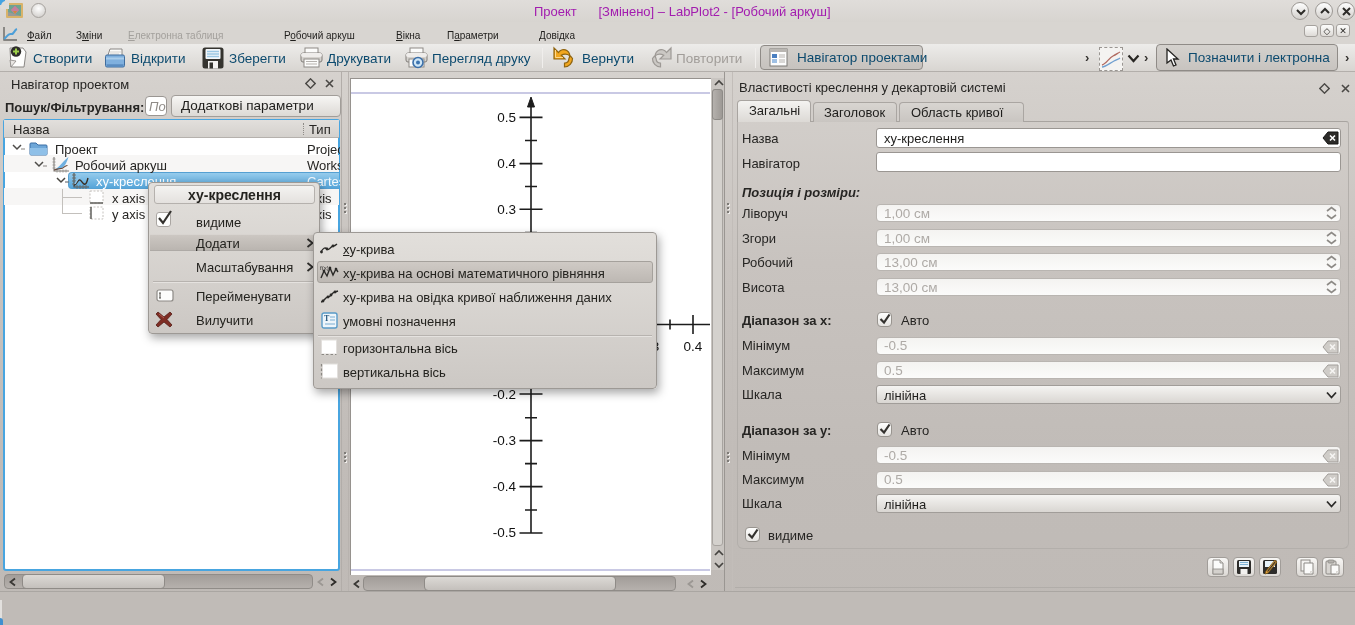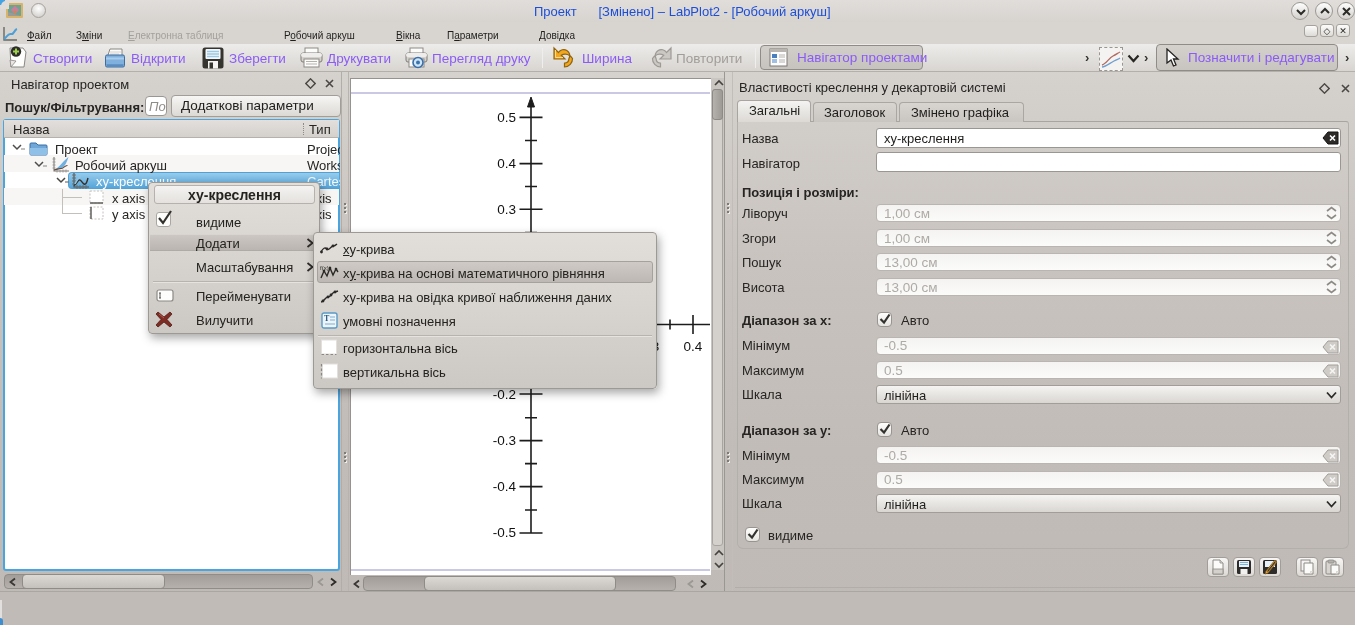--- a/index.html
+++ b/index.html
@@ -5,21 +5,21 @@
 html,body{width:1355px;height:625px;overflow:hidden;}
 body{font-family:"Liberation Sans",sans-serif;font-size:13px;color:#1f1e1c;background:linear-gradient(#dcd9d5 0%,#d4d0cc 14%,#c8c3bf 42%,#c1bcb8 72%,#bfbab6 100%);position:relative;}
 .abs{position:absolute;}
 
 #titlebar{left:0;top:0;width:1355px;height:22px;background:linear-gradient(#e0ddda,#d7d4d0);}
 #menubar{left:0;top:22px;width:1355px;height:22px;background:#d8d5d1;}
 #toolbar{left:0;top:44px;width:1355px;height:28px;background:linear-gradient(#edecea,#d8d5d1);border-bottom:1px solid #b3afab;}
 #statusbar{left:0;top:591px;width:1355px;height:34px;background:#c0bbb7;border-top:1px solid #aaa6a2;}
 .mi{position:absolute;top:3px;height:17px;line-height:17px;font-size:10px;}
 .circbtn{position:absolute;top:2px;width:18px;height:18px;border-radius:50%;background:linear-gradient(#fefefe,#d3d0cc);border:1px solid #9b9793;color:#3a3835;text-align:center;line-height:16px;font-size:11px;font-weight:bold;}
-.tbtxt{position:absolute;top:51px;font-size:13.5px;color:#8b5cf6;}
+.tbtxt{position:absolute;top:51px;font-size:13.5px;color:#0c4a6e;}
 .tsep{position:absolute;top:48px;height:20px;width:1px;background:#b7b3af;border-right:1px solid #f0eeec;}
 
 .btn{background:linear-gradient(#f7f6f4,#dcd9d5);border:1px solid #a19d99;border-radius:4px;}
 .input{background:#fff;border:1px solid #9a9692;border-radius:3px;}
 .dinput{background:linear-gradient(#f4f3f1,#fbfbfa);border:1px solid #b9b5b1;border-radius:4px;}
 .combo{background:linear-gradient(#f5f4f2,#d9d6d2);border:1px solid #a19d99;border-radius:3px;}
 .chk{position:absolute;width:15px;height:15px;background:linear-gradient(#fefefd,#e6e4e1);border:1px solid #98948f;border-radius:4px;}
 .lbl{position:absolute;font-size:13px;color:#262523;}
 .blbl{position:absolute;font-size:13px;font-weight:bold;color:#262523;}
 
@@ -27,21 +27,21 @@
 .mitem{position:absolute;font-size:13px;color:#24231f;}
 u{text-decoration:underline;}
 </style></head>
 <body>
 
 <div class="abs" id="titlebar"></div>
 <div class="abs" id="menubar"></div>
 <div class="abs" id="toolbar"></div>
 <div class="abs" id="statusbar"></div>
 
-<div class="abs" style="left:534px;top:4px;width:300px;font-size:13px;color:#1d4ed8;">Проект&nbsp;&nbsp;&nbsp;&nbsp;&nbsp;&nbsp;[Змінено] – LabPlot2 - [Робочий аркуш]</div>
+<div class="abs" style="left:534px;top:4px;width:300px;font-size:13px;color:#a21caf;">Проект&nbsp;&nbsp;&nbsp;&nbsp;&nbsp;&nbsp;[Змінено] – LabPlot2 - [Робочий аркуш]</div>
 <svg class="abs" style="left:6px;top:3px;" width="17" height="16" viewBox="0 0 17 16">
     <rect x="0" y="0" width="17" height="15" rx="1" fill="#d8b36a"></rect>
     <rect x="2" y="2" width="13" height="11" fill="#6fa391"></rect>
     <path d="M2 9 L15 13 L2 13 Z" fill="#9a9a98"></path>
     <rect x="6" y="4" width="6" height="6" transform="rotate(45 9 7)" fill="#c77f9d"></rect>
     <path d="M7 8 L11 8 L9 11 Z" fill="#d08a3c"></path>
   </svg>
 <div class="abs" style="left:31px;top:3px;width:15px;height:15px;border-radius:50%;background:radial-gradient(circle at 50% 35%,#ffffff,#c9c6c2);border:1px solid #a5a19d;"></div>
 <div class="circbtn" style="left:1291px;"></div>
 <div class="circbtn" style="left:1315px;"></div>
@@ -118,21 +118,21 @@
     <circle cx="14" cy="16.5" r="5" fill="#cfe6f6" stroke="#3a6ea8" stroke-width="1.6"></circle>
     <circle cx="14" cy="16.5" r="2" fill="#3c74b0"></circle>
   </svg>
 <div class="tbtxt" style="left:432px;">Перегляд друку</div>
 <div class="tsep" style="left:542px;"></div>
 
 <svg class="abs" style="left:551px;top:45px;" width="26" height="25" viewBox="0 0 26 25">
     <path d="M3 3 L3 14 L14 14 L10.2 10.2 A8.2 8.2 0 0 1 21.5 13.5 A8.2 8.2 0 0 1 13.5 22 L13.5 18.2 A4.6 4.6 0 0 0 17.9 13.8 A4.6 4.6 0 0 0 7.5 7.5 Z" fill="#f2a71f" stroke="#8f6410" stroke-width="1.2"></path>
     <path d="M4.5 5 L4.5 12.5 L12 12.5" fill="none" stroke="#ffd98c" stroke-width="1"></path>
   </svg>
-<div class="tbtxt" style="left:582px;">Ширина</div>
+<div class="tbtxt" style="left:582px;">Вернути</div>
 
 <svg class="abs" style="left:648px;top:45px;" width="26" height="25" viewBox="0 0 26 25">
     <g transform="scale(-1,1) translate(-26,0)">
       <path d="M3 3 L3 14 L14 14 L10.2 10.2 A8.2 8.2 0 0 1 21.5 13.5 A8.2 8.2 0 0 1 13.5 22 L13.5 18.2 A4.6 4.6 0 0 0 17.9 13.8 A4.6 4.6 0 0 0 7.5 7.5 Z" fill="#cbc8c4" stroke="#9d9995" stroke-width="1.2"></path>
     </g>
   </svg>
 <div class="tbtxt" style="left:676px;color:#a19d99;">Повторити</div>
 <div class="tsep" style="left:755px;"></div>
 
 <div class="abs" style="left:760px;top:45px;width:163px;height:25px;border:1px solid #8f8b87;border-radius:4px;background:linear-gradient(#d2cfcb,#c6c2be);"></div>
@@ -152,21 +152,21 @@
     <path d="M1 18 C5 17.5 9 14 13 12 C16 10.5 18 10 19 9" stroke="#6f9fd0" stroke-width="1.3" fill="none"></path>
   </svg>
 <svg class="abs" style="left:1127px;top:54px;" width="13" height="9" viewBox="0 0 13 9">
     <path d="M1.5 1.5 L6.5 7 L11.5 1.5" stroke="#282623" stroke-width="2.2" fill="none"></path>
   </svg>
 <div class="abs" style="left:1144px;top:50px;font-size:13px;color:#34322f;font-weight:bold;">›</div>
 <div class="abs" style="left:1156px;top:44px;width:182px;height:27px;border:1px solid #8f8b87;border-radius:4px;background:linear-gradient(#d4d1cd,#c8c4c0);"></div>
 <svg class="abs" style="left:1164px;top:48px;" width="18" height="20" viewBox="0 0 18 20">
     <path d="M3 1 L3 15 L7 12 L9.5 18 L12 17 L9.5 11 L14 11 Z" fill="#fdfdfd" stroke="#232220" stroke-width="1.3"></path>
   </svg>
-<div class="tbtxt" style="left:1188px;top:50px;">Позначити і редагувати</div>
+<div class="tbtxt" style="left:1188px;top:50px;">Позначити і лектронна</div>
 <div class="abs" style="left:1345px;top:50px;font-size:13px;color:#34322f;font-weight:bold;">›</div>
 
 <div class="abs" style="left:0;top:72px;width:343px;height:519px;"></div>
 <div class="lbl" style="left:11px;top:77px;">Навігатор проектом</div>
 <svg class="abs" style="left:305px;top:78px;" width="11" height="11" viewBox="0 0 11 11">
     <rect x="2.2" y="2.2" width="6.6" height="6.6" transform="rotate(45 5.5 5.5)" fill="none" stroke="#4a4845" stroke-width="1.4"></rect>
   </svg>
 <svg class="abs" style="left:324px;top:78px;" width="11" height="11" viewBox="0 0 11 11">
     <path d="M2 2 L9 9 M9 2 L2 9" stroke="#4a4845" stroke-width="1.6"></path>
   </svg>
@@ -315,39 +315,39 @@
     <path d="M2 2 L9 9 M9 2 L2 9" stroke="#4a4845" stroke-width="1.6"></path>
   </svg>
 
 <div class="abs" style="left:737px;top:121px;width:612px;height:428px;border:1px solid #b3afab;border-top:1px solid #a8a4a0;border-radius:0 3px 6px 6px;"></div>
 
 <div class="abs" style="left:737px;top:100px;width:74px;height:22px;background:linear-gradient(#f4f3f1,#dcd9d5);border:1px solid #a8a4a0;border-bottom:none;border-radius:4px 4px 0 0;"></div>
 <div class="abs" style="left:749px;top:103px;font-size:13px;">Загальні</div>
 <div class="abs" style="left:813px;top:102px;width:84px;height:20px;background:linear-gradient(#d8d5d1,#c9c5c1);border:1px solid #aaa6a2;border-bottom:none;border-radius:4px 4px 0 0;"></div>
 <div class="abs" style="left:824px;top:105px;font-size:13px;">Заголовок</div>
 <div class="abs" style="left:899px;top:102px;width:125px;height:20px;background:linear-gradient(#d8d5d1,#c9c5c1);border:1px solid #aaa6a2;border-bottom:none;border-radius:4px 4px 0 0;"></div>
-<div class="abs" style="left:911px;top:105px;font-size:13px;">Змінено графіка</div>
+<div class="abs" style="left:911px;top:105px;font-size:13px;">Область кривої</div>
 
 <div class="lbl" style="left:742px;top:131px;">Назва</div>
 <div class="abs input" style="left:876px;top:128px;width:465px;height:20px;"></div>
 <div class="abs" style="left:884px;top:131px;font-size:13px;">ху-креслення</div>
 <svg class="abs" style="left:1322px;top:131px;" width="17" height="14" viewBox="0 0 17 14">
     <path d="M6 1 L16 1 L16 13 L6 13 L1 7 Z" fill="#2c2b29" stroke="#141413" stroke-width="1"></path>
     <path d="M8 4.5 L13 9.5 M13 4.5 L8 9.5" stroke="#fff" stroke-width="1.6"></path>
   </svg>
 <div class="lbl" style="left:742px;top:156px;">Навігатор</div>
 <div class="abs input" style="left:876px;top:152px;width:465px;height:20px;"></div>
-<div class="blbl" style="left:742px;top:185px;">Позиція і розміри:</div>
+<div class="blbl" style="left:742px;top:185px;font-style:italic;">Позиція і розміри:</div>
 <div class="lbl" style="left:742px;top:206px;">Ліворуч</div>
 <div class="abs dinput" style="left:876px;top:204px;width:465px;height:18px;"></div>
 <div class="abs" style="left:884px;top:206px;font-size:13.5px;color:#aeaaa6;">1,00 см</div>
 <div class="lbl" style="left:742px;top:231px;">Згори</div>
 <div class="abs dinput" style="left:876px;top:229px;width:465px;height:18px;"></div>
 <div class="abs" style="left:884px;top:231px;font-size:13.5px;color:#aeaaa6;">1,00 см</div>
-<div class="lbl" style="left:742px;top:255px;">Пошук</div>
+<div class="lbl" style="left:742px;top:255px;">Робочий</div>
 <div class="abs dinput" style="left:876px;top:253px;width:465px;height:18px;"></div>
 <div class="abs" style="left:884px;top:255px;font-size:13.5px;color:#aeaaa6;">13,00 см</div>
 <div class="lbl" style="left:742px;top:280px;">Висота</div>
 <div class="abs dinput" style="left:876px;top:278px;width:465px;height:18px;"></div>
 <div class="abs" style="left:884px;top:280px;font-size:13.5px;color:#aeaaa6;">13,00 см</div>
 <div class="blbl" style="left:742px;top:313px;">Діапазон за x:</div>
 <div class="chk" style="left:877px;top:312px;"></div>
 <svg class="abs" style="left:877px;top:311px;" width="16" height="16" viewBox="0 0 16 16">
     <path d="M3.5 8 L7 11.5 L12.5 3.5" stroke="#34322f" stroke-width="2.2" fill="none"></path>
   </svg>

